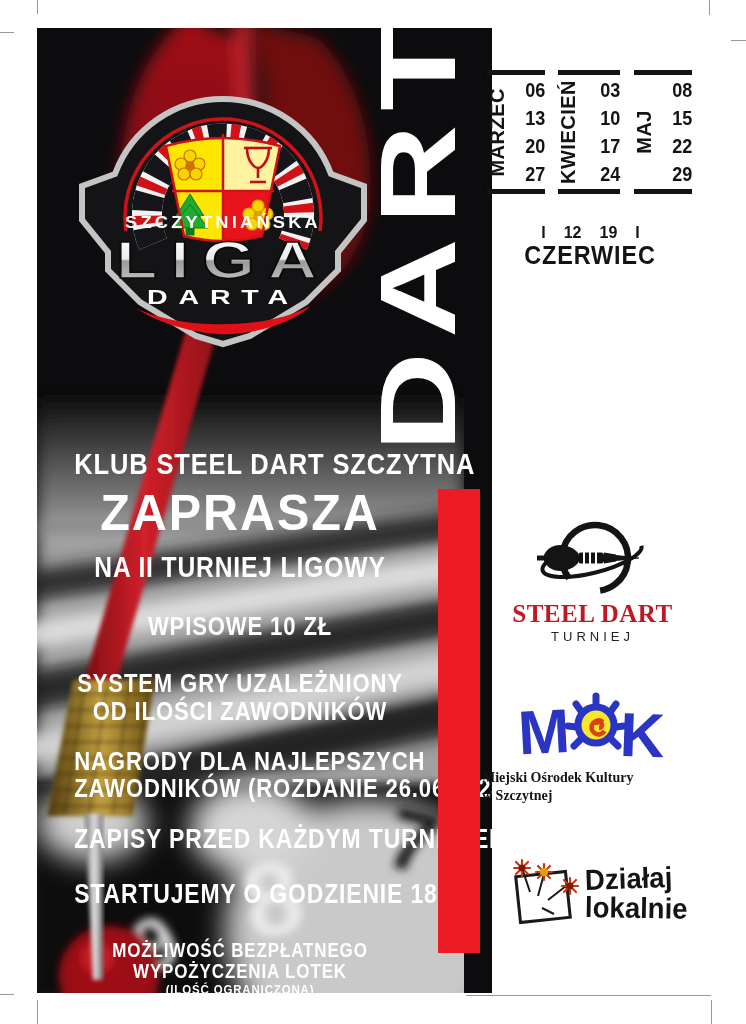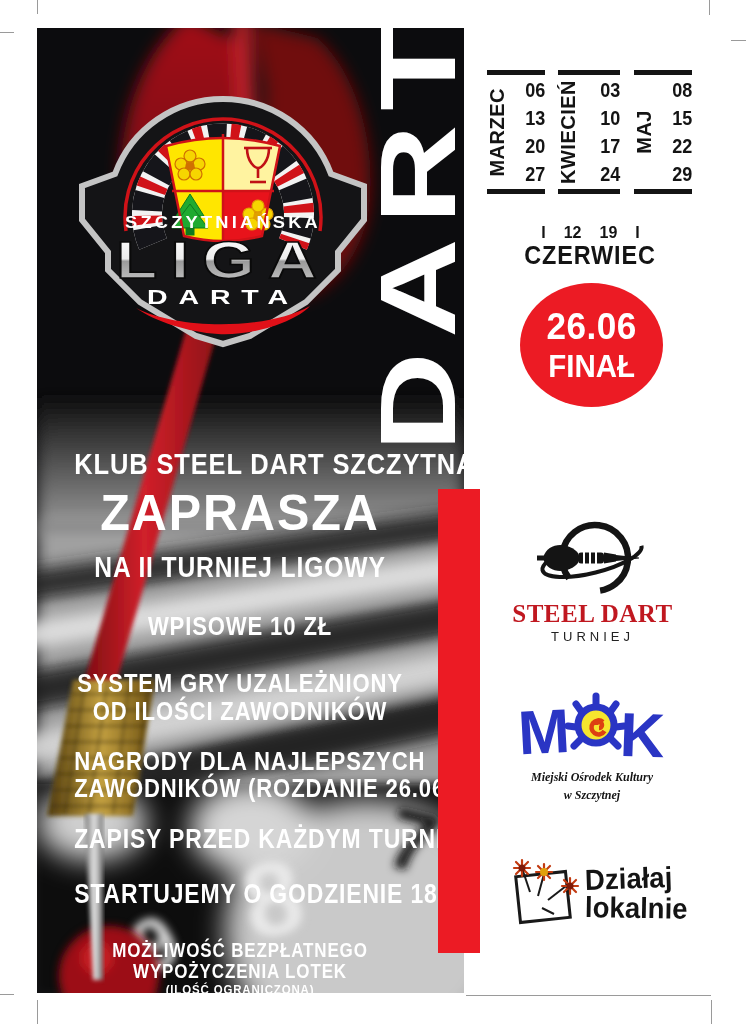--- a/index.html
+++ b/index.html
@@ -5,21 +5,21 @@
   html,body { margin:0; padding:0; background:#ffffff; }
   #page {
     position:relative; width:746px; height:1024px; background:#ffffff;
     font-family:"Liberation Sans", sans-serif; overflow:hidden;
   }
   .mark { position:absolute; background:#9a9a9a; }
 
   
   #panel {
     position:absolute; left:37px; top:28px; width:427px; height:965px;
-    background:#0c0c0e; overflow:hidden;
+    background:#0c0c0e; overflow:hidden;padding-left:28px;
   }
   #photo { position:absolute; left:0; top:0; }
   #badge { position:absolute; left:31px; top:66px; }
 
   
   #dart-strip { position:absolute; left:331px; top:0px; width:100px; height:408px; }
   #dart-strip span {
     position:absolute; left:50%; top:50%;
     transform:translate(-50%,-50%) rotate(-90deg) scaleY(0.78);
     font-size:138px; font-weight:bold; letter-spacing:14px; color:#ffffff;
@@ -77,23 +77,23 @@
   #steel-name {
     position:absolute; left:505px; top:600px; width:175px; text-align:center;
     font-family:Liberation Serif, serif; font-weight:bold; font-size:25px; letter-spacing:0.5px;
   }
   #steel-city {
     position:absolute; left:505px; top:629px; width:175px; text-align:center;
     font-size:13px; letter-spacing:4px; color:#222222;
   }
   #mok-logo { position:absolute; left:518px; top:692px; }
   .mok-cap {
-    position:absolute; width:220px; text-align:center; left:482px;
-    font-family:"Liberation Serif", serif; font-style:italic; font-weight:bold;
-    font-size:12px; color:#141414;
+    position:absolute; width:220px; text-align:left; left:482px;
+    font-family:"Liberation Serif", serif; font-weight:bold;
+    font-size:14px; color:#141414;
   }
   #mok-cap1 { top:770px; }
   #mok-cap2 { top:788px; }
   #dzialaj-box { position:absolute; left:508px; top:856px; }
   .dz-line {
     position:absolute; left:585px; font-weight:bold; color:#141414; line-height:1;
     font-size:29px; letter-spacing:0px; transform:rotate(-2deg) scaleX(0.95); transform-origin:left center;
     white-space:nowrap;
   }
   #dz1 { top:866px; }
@@ -350,24 +350,20 @@
       </span>
     </div>
     <div class="mbar"></div>
   </div>
 
   <div id="june-row">
     <span>I</span><span>12</span><span>19</span><span>I</span>
   </div>
   <div id="june-name">CZERWIEC</div>
 
-  <div id="final-circle" style="background:#ec1b24;">
-    <div id="final-date">26.06</div>
-    <div id="final-label">FINAŁ</div>
-  </div>
 
   <svg id="steel-logo" width="115" height="82" viewBox="0 0 115 82">
     <circle cx="60" cy="40" r="33" fill="none" stroke="#141414" stroke-width="6.5" stroke-dasharray="172 36" transform="rotate(142 60 40)"></circle>
     <ellipse cx="57" cy="40" rx="51" ry="15" fill="none" stroke="#141414" stroke-width="4" stroke-dasharray="145 95" transform="rotate(-14 57 40)"></ellipse>
     <g fill="#141414">
       <path d="M 8,40 C 13,22 35,25 43,35 L 43,45 C 35,55 13,58 8,40 Z"></path>
       <rect x="2" y="37.5" width="7" height="5"></rect>
       <rect x="43" y="34.5" width="26" height="11" rx="3"></rect>
       <polygon points="69,34.5 81,36.5 81,43.5 69,45.5"></polygon>
       <polygon points="81,37 104,39.4 104,40.6 81,43"></polygon>

